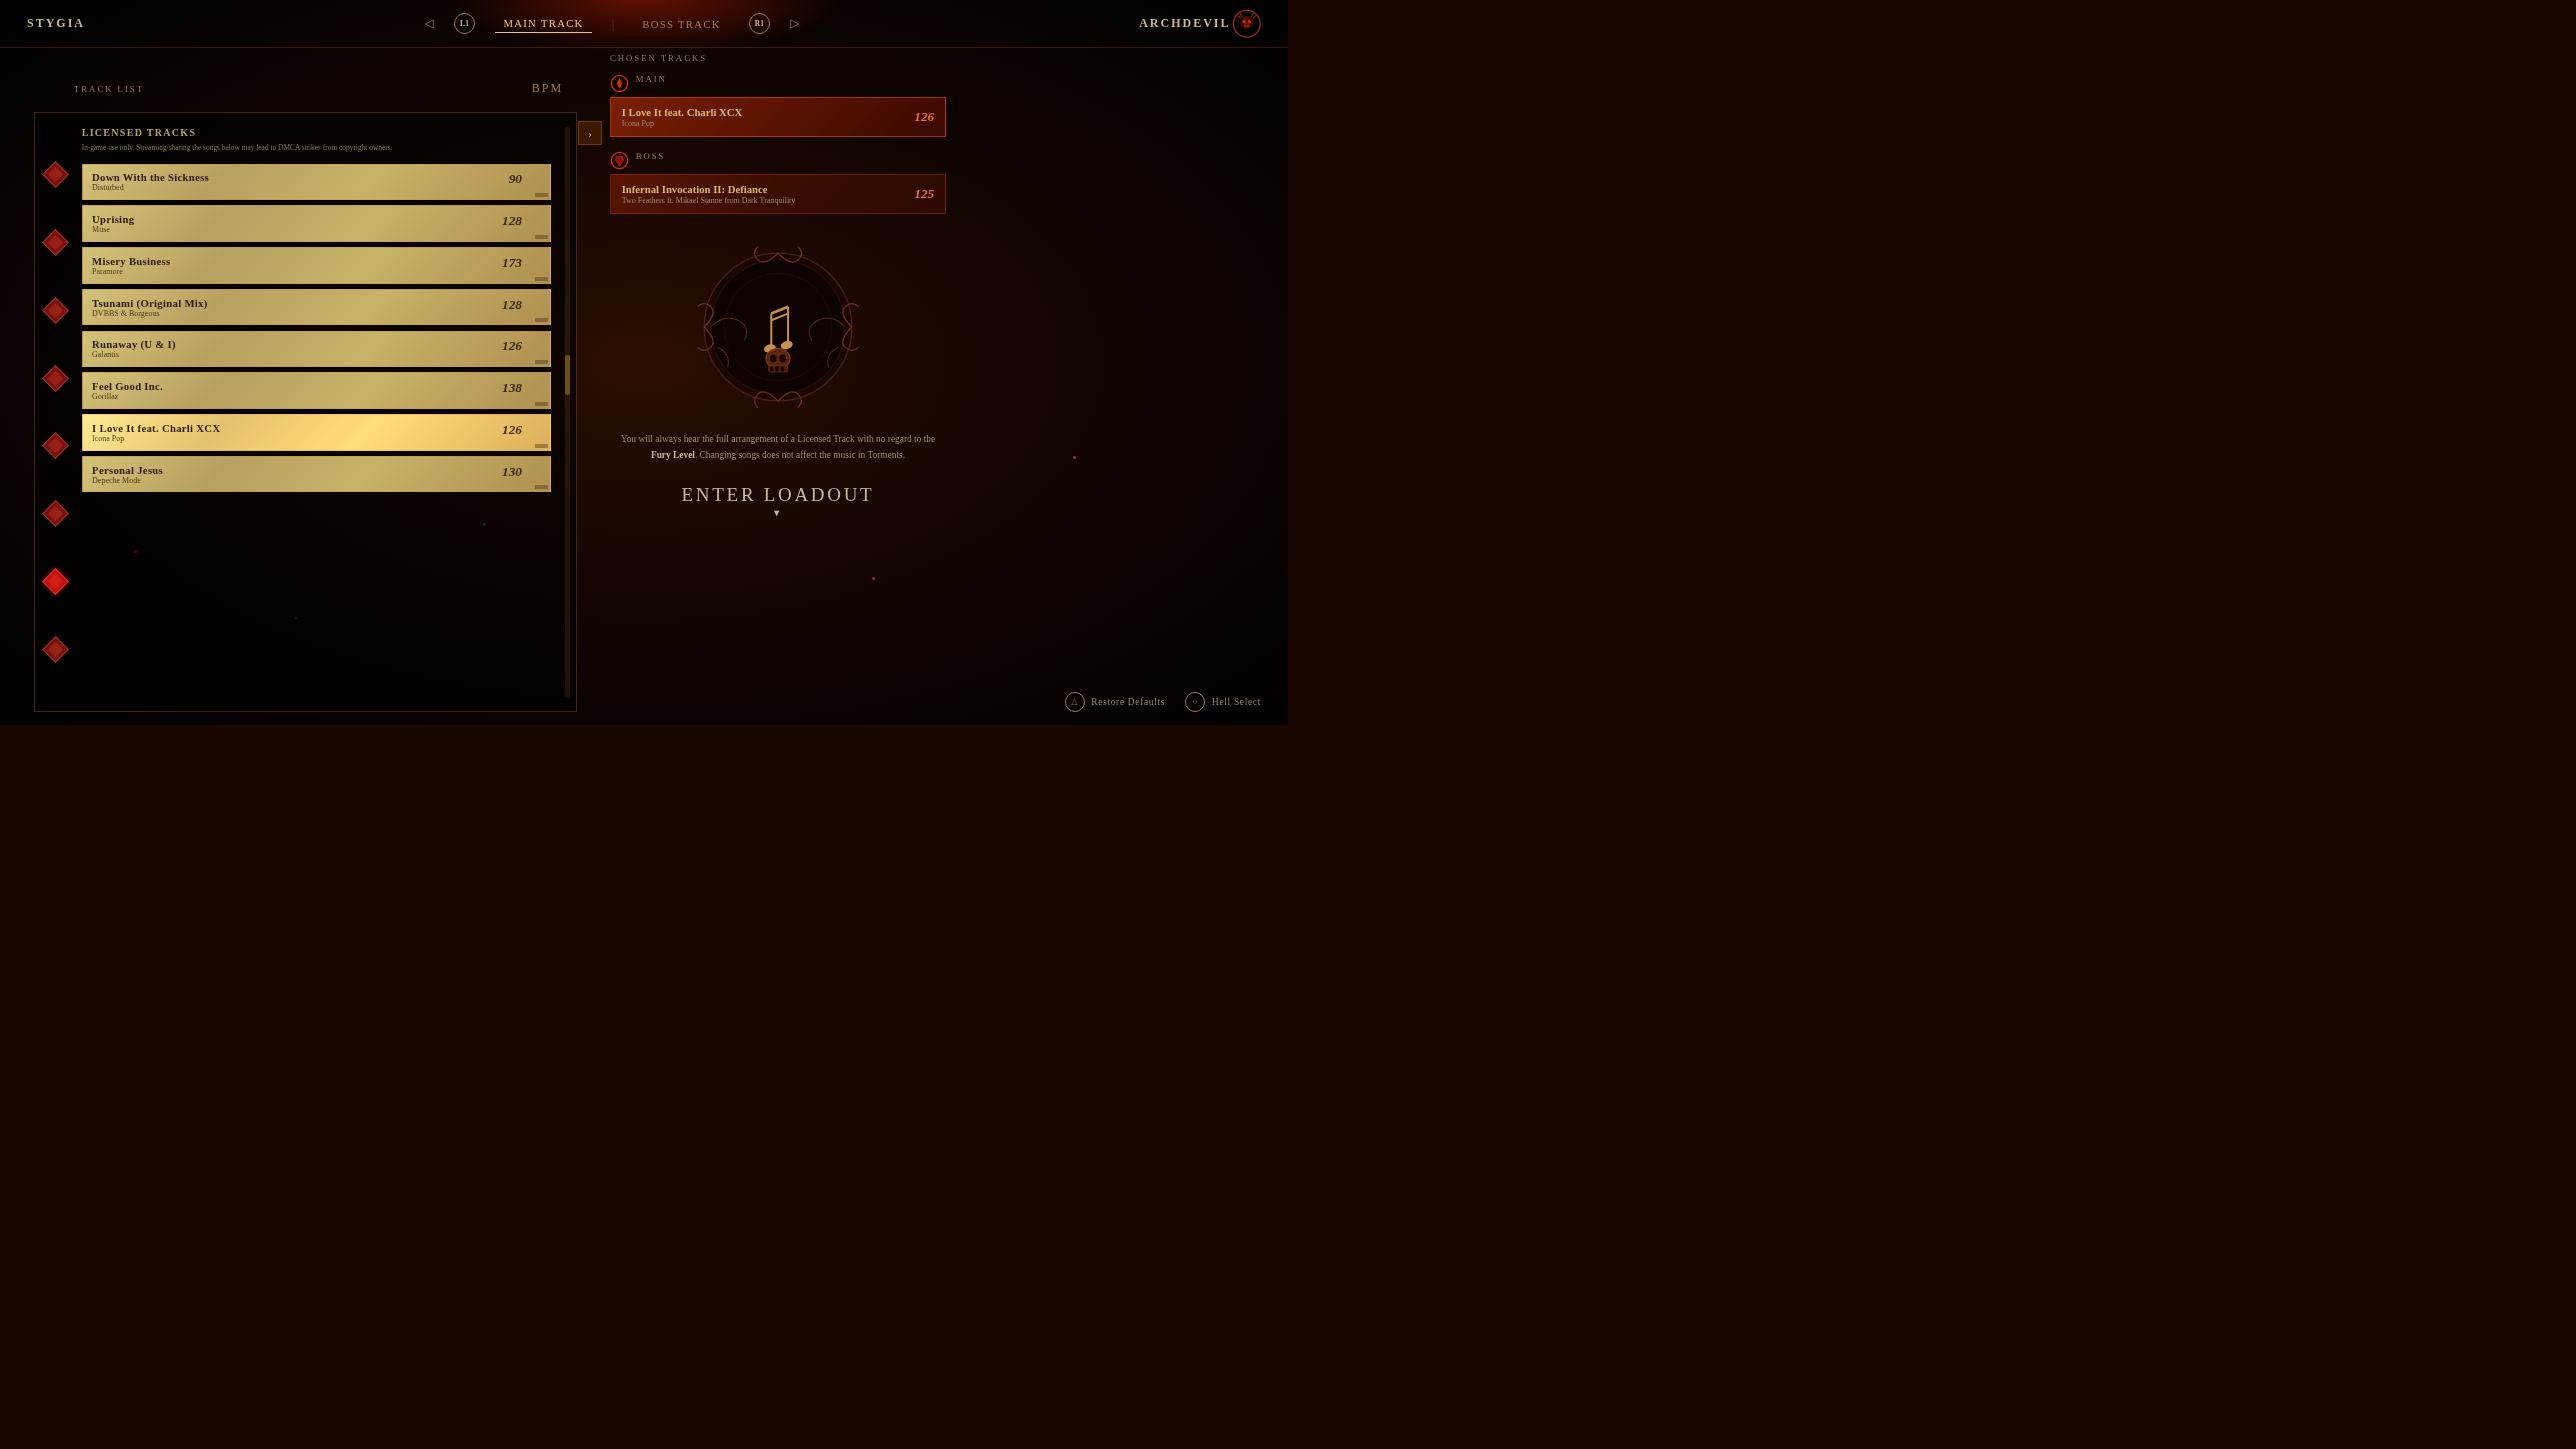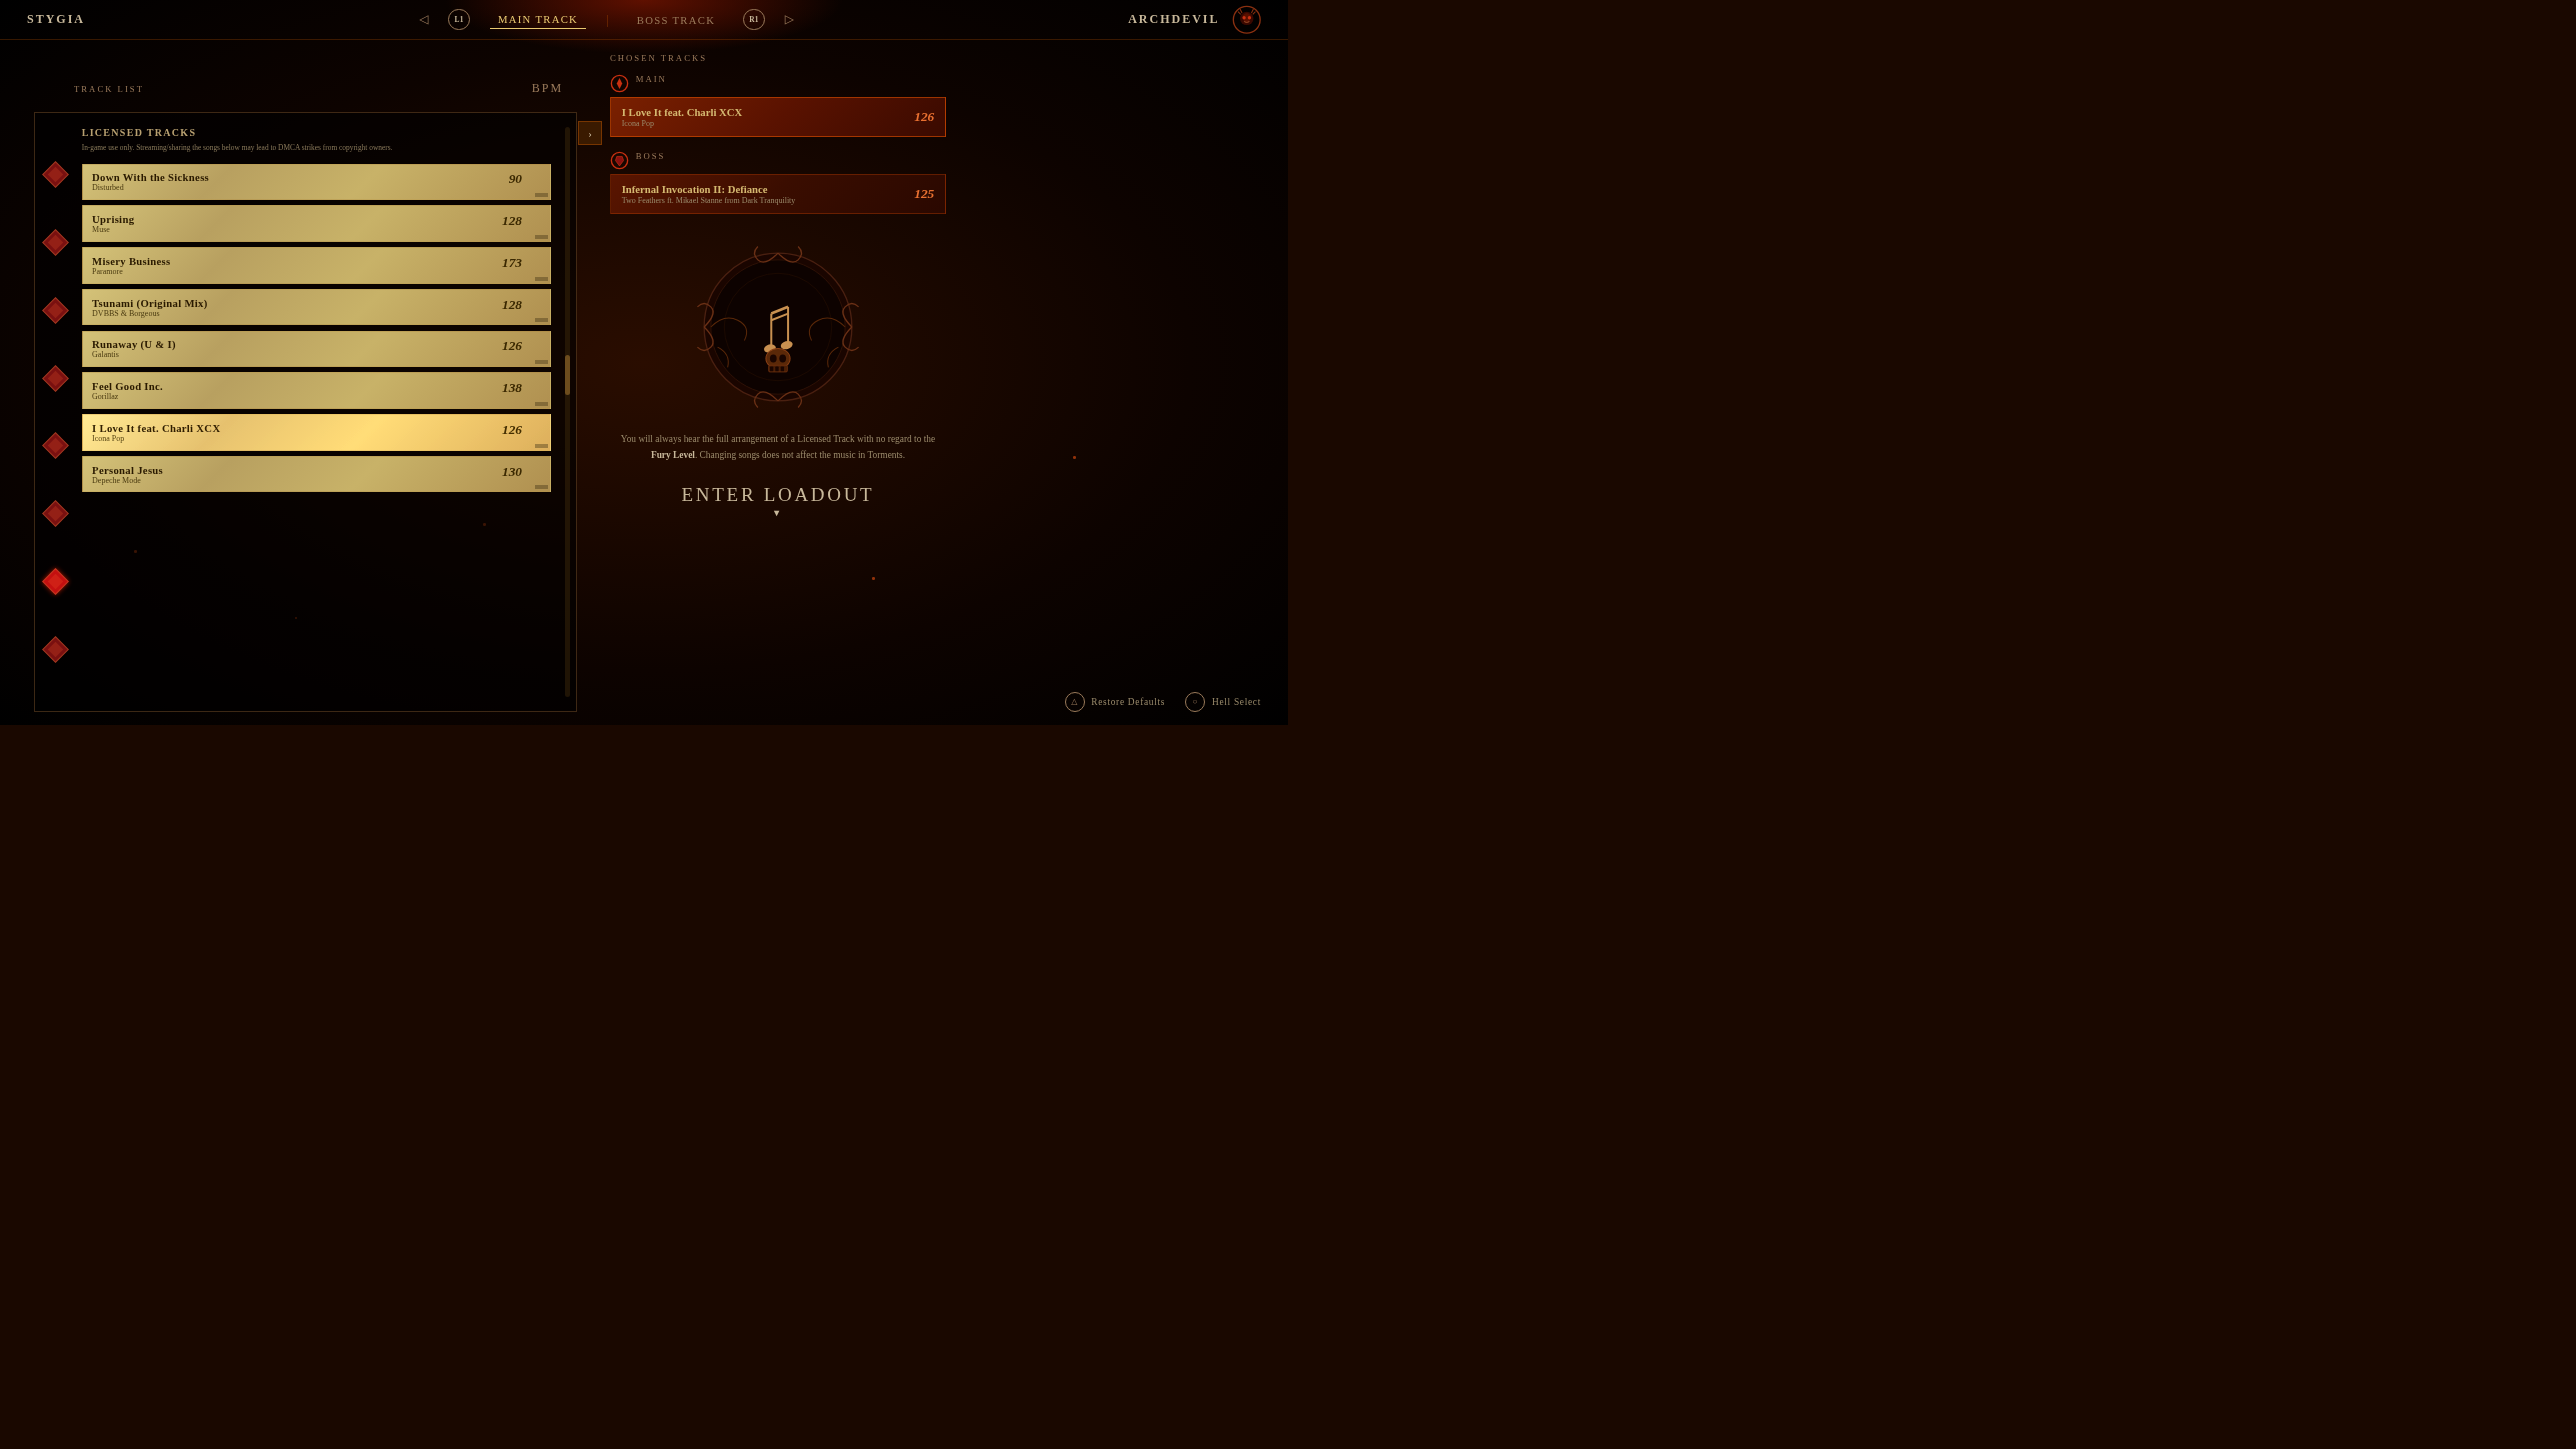--- a/index.html
+++ b/index.html
@@ -42,42 +42,42 @@
       height: 725px;
       z-index: 2;
     }
 
     
     .top-nav {
       position: absolute;
       top: 0;
       left: 0;
       right: 0;
-      height: 40px;
+      height: 48px;
       display: flex;
       justify-content: space-between;
       padding: 9px 27px;
       border-bottom: 0.7px solid rgba(180,80,0,0.3);
     }
 
     .nav-left {
       display: flex;
       align-items: center;
     }
 
     .nav-center {
       display: flex;
       align-items: center;
       gap: 20px;
     }
 
     .nav-right {
       display: flex;
       align-items: center;
-      gap: 12px;
+      gap: 1px;
     }
 
     .nav-location {
       font-size: 12px;
       font-weight: bold;
       letter-spacing: 2px;
       color: #c8b89a;
       text-transform: uppercase;
     }
 

